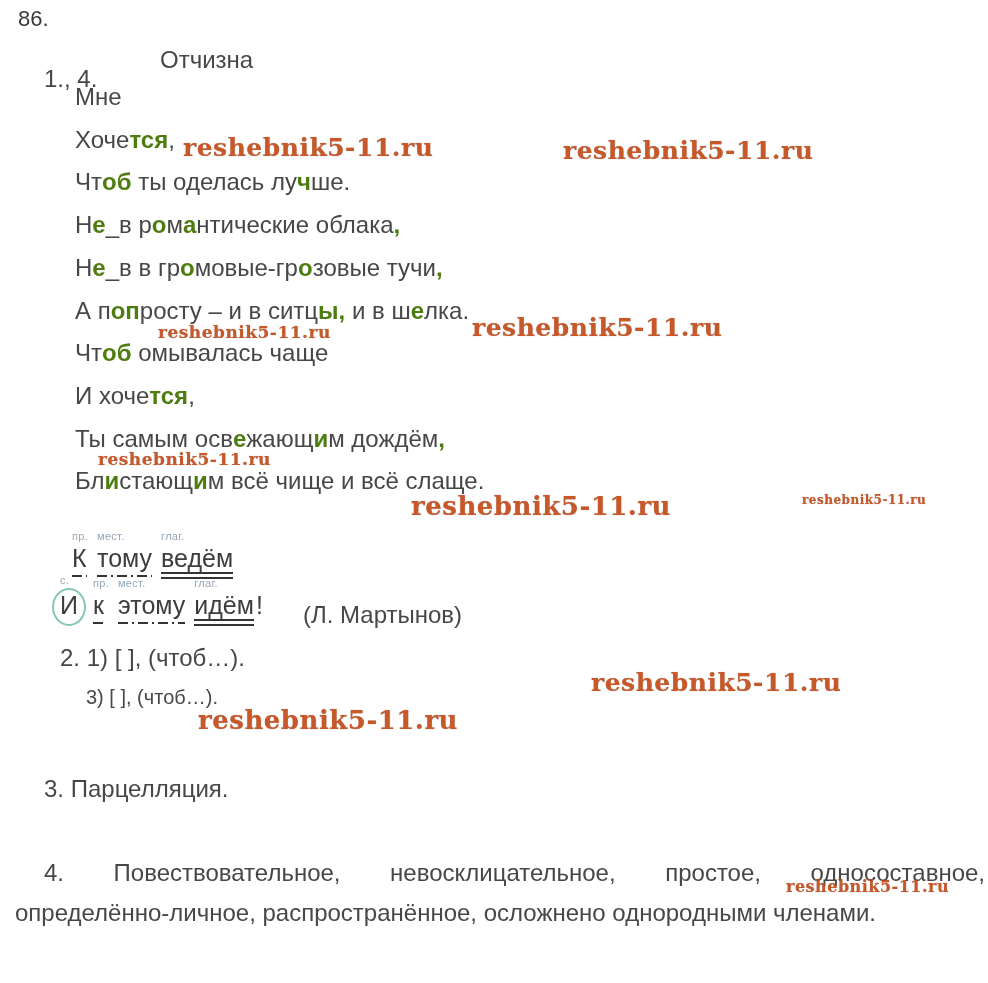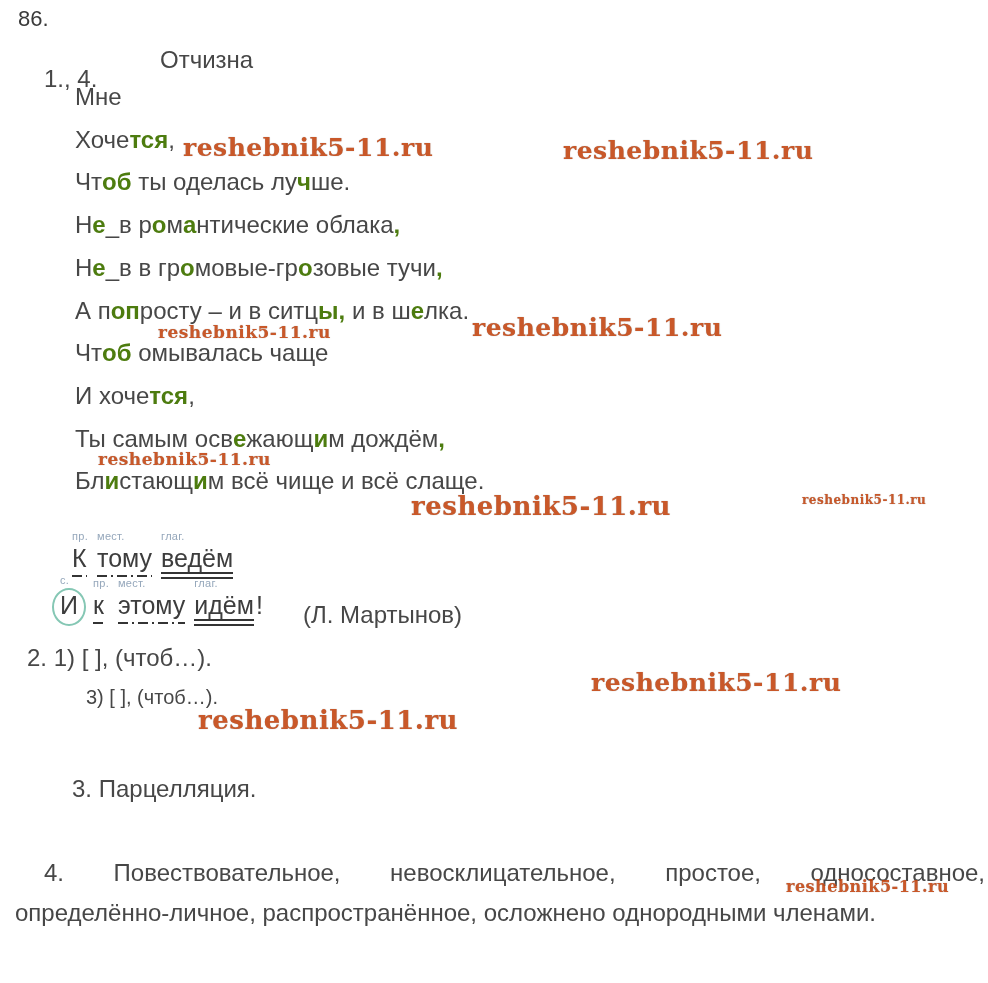--- a/index.html
+++ b/index.html
@@ -24,23 +24,23 @@
   .gtext{font-size:25px;line-height:29px;color:#3d3d3d;position:relative;padding-bottom:6px;}
   .u-dashdot::after{content:"";position:absolute;left:0;right:0;bottom:2px;height:2px;
     background-image:repeating-linear-gradient(90deg,#343434 0,#343434 10px,transparent 10px,transparent 14px,#343434 14px,#343434 16px,transparent 16px,transparent 20px);}
   .u-double::after{content:"";position:absolute;left:0;right:0;bottom:0;height:7px;
     border-top:2px solid #343434;border-bottom:2px solid #343434;box-sizing:border-box;}
   .circled{border:2px solid #85c7b4;border-radius:50%;padding:1px 6px 4px 6px;margin-left:-8px;margin-right:-2px;}
   .gpunct{margin-left:-7px;}
   #gline1{left:72px;top:493px;}
   #gline2{left:60px;top:537px;}
   #author{left:303px;top:601px;font-size:24px;}
-  #a2l1{left:27px;top:644px;font-size:24px;}
+  #a2l1{left:60px;top:644px;font-size:24px;}
   #a2l2{left:86px;top:686px;font-size:20px;}
-  #a3{left:44px;top:775px;font-size:24px;margin-left:28px;}
+  #a3{left:44px;top:775px;font-size:24px;}
   #a4line1{left:44px;top:859px;width:941px;display:flex;justify-content:space-between;font-size:24px;}
   #a4line2{left:15px;top:899px;font-size:24px;white-space:nowrap;}
   
   .wm{position:absolute;font-family:"DejaVu Serif", serif;font-weight:bold;color:#c2410c;
     letter-spacing:0.5px;white-space:nowrap;opacity:0.88;text-shadow:0 0 1px #9a9a9a;}
 </style>
 </head>
 <body>
 
 <div id="exnum" class="abs">86.</div>

